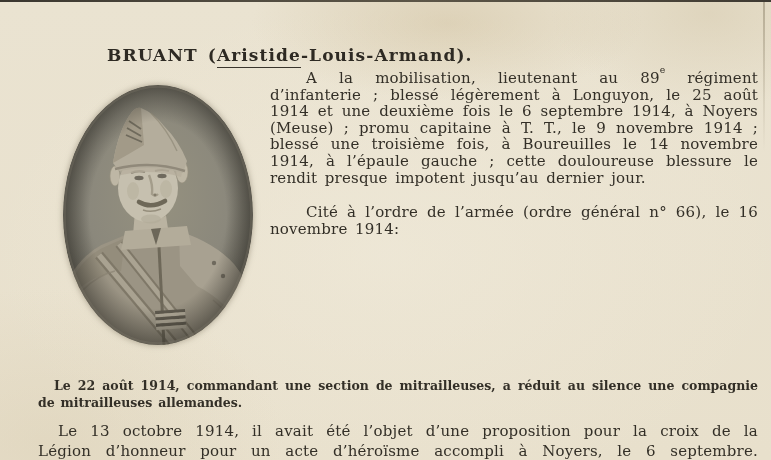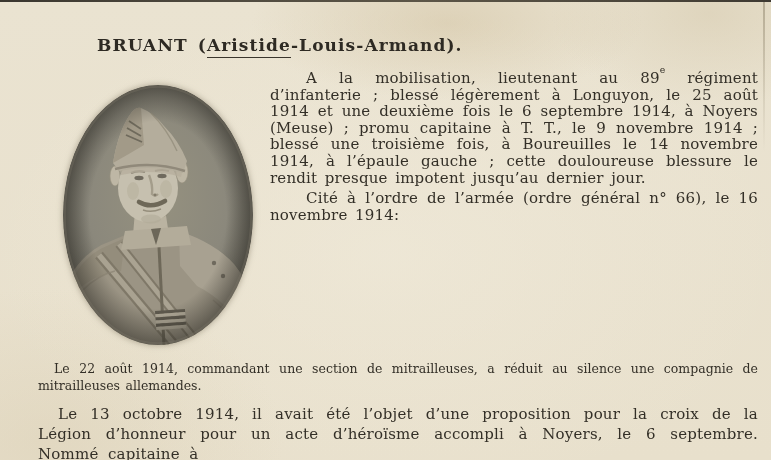--- a/index.html
+++ b/index.html
@@ -26,44 +26,44 @@
   .scan-edge-top{
     position:absolute;top:0;left:0;right:0;height:2px;
     background:linear-gradient(90deg,#26231d,#3d382e 28%,#4d473a 55%,#38332a 85%,#2c2822);
     opacity:.9;
   }
   .paper-crease{
     position:absolute;top:2px;right:6px;width:2px;height:150px;
     background:linear-gradient(rgba(128,117,92,.45),rgba(128,117,92,0));
   }
   .title{
-    position:absolute;left:95px;top:33px;margin:2px;
+    position:absolute;left:95px;top:33px;margin:12px;
     font-size:17px;font-weight:bold;letter-spacing:1.1px;word-spacing:3px;
     color:#2e2a23;white-space:nowrap;
   }
   .title .u{border-bottom:1.5px solid #3a352c;padding-bottom:2px;}
   .portrait{
     position:absolute;left:63px;top:85px;width:190px;height:260px;
   }
   .portrait svg{display:block;filter:drop-shadow(0 0 3px rgba(115,106,86,.55));}
   .col{
     position:absolute;left:270px;top:70px;width:488px;
   }
   .col p{
     margin:0 0 4px;font-size:15px;line-height:16.6px;
     text-align:justify;text-indent:36px;
     word-spacing:2.5px;letter-spacing:.2px;
   }
-  .col p.cite-intro{margin-top:4px;}
+  .col p.cite-intro{margin-top:18px;}
   .fullblock{
     position:absolute;left:38px;top:361px;width:720px;
   }
   .citation{
-    margin:0 0 10px;font-size:12.5px;line-height:16.5px;
-    text-align:justify;text-indent:16px;word-spacing:1.5px;
+    margin:17px 0 10px;font-size:12.5px;line-height:16.5px;
+    text-align:justify;text-indent:16px;word-spacing:1.5px;font-weight:bold;
   }
   .legion{
     margin:0;font-size:15px;line-height:20px;
     text-align:justify;text-indent:20px;
     word-spacing:4.5px;letter-spacing:.2px;
   }
   sup{font-size:62%;line-height:0;position:relative;top:-.42em;letter-spacing:0;}
 </style>
 </head>
 <body>

